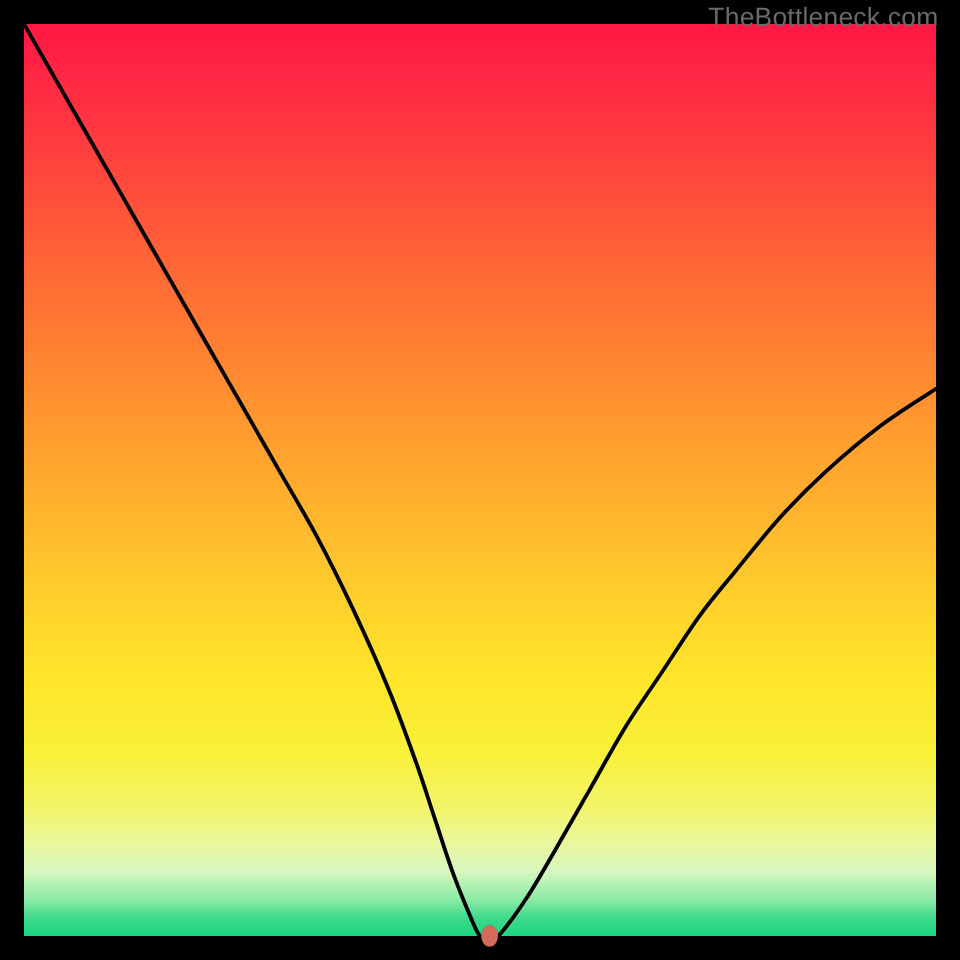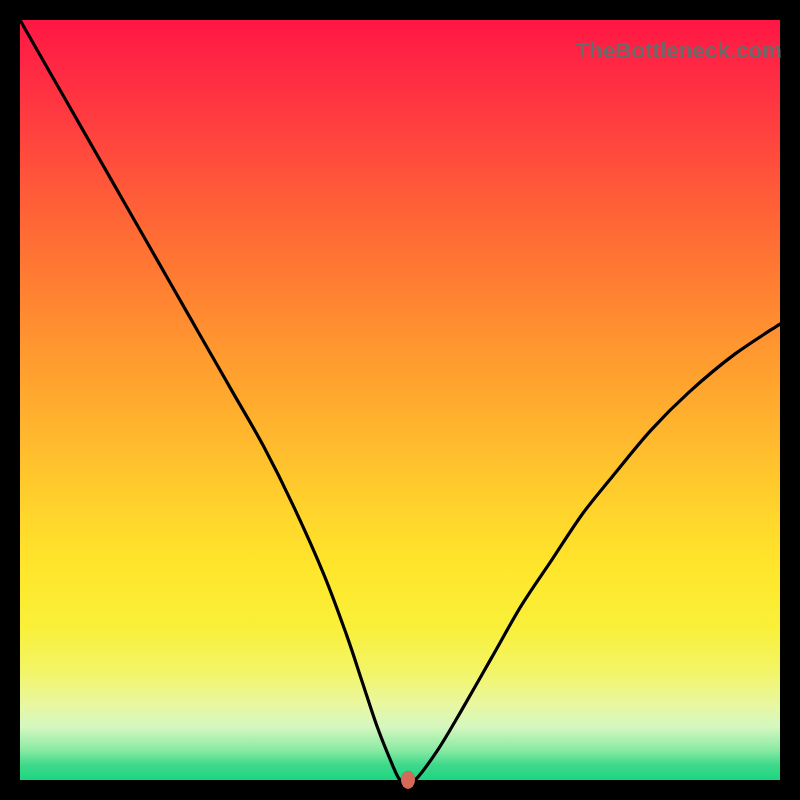--- a/index.html
+++ b/index.html
@@ -16,24 +16,23 @@
     width: 800px;
     height: 800px;
     background: #000;
   }
   .attribution {
     position: absolute;
     top: 2px;
     right: 18px;
     color: #6a6a6a;
     font-size: 22px;
-    font-weight: 700;
+    font-weight: 400;
     letter-spacing: 0.2px;
     z-index: 4;
-    margin-top: 36px;
   }
   .plot-area {
     position: absolute;
     left: 20px;
     top: 20px;
     width: 760px;
     height: 760px;
   }
   .gradient {
     position: absolute;

